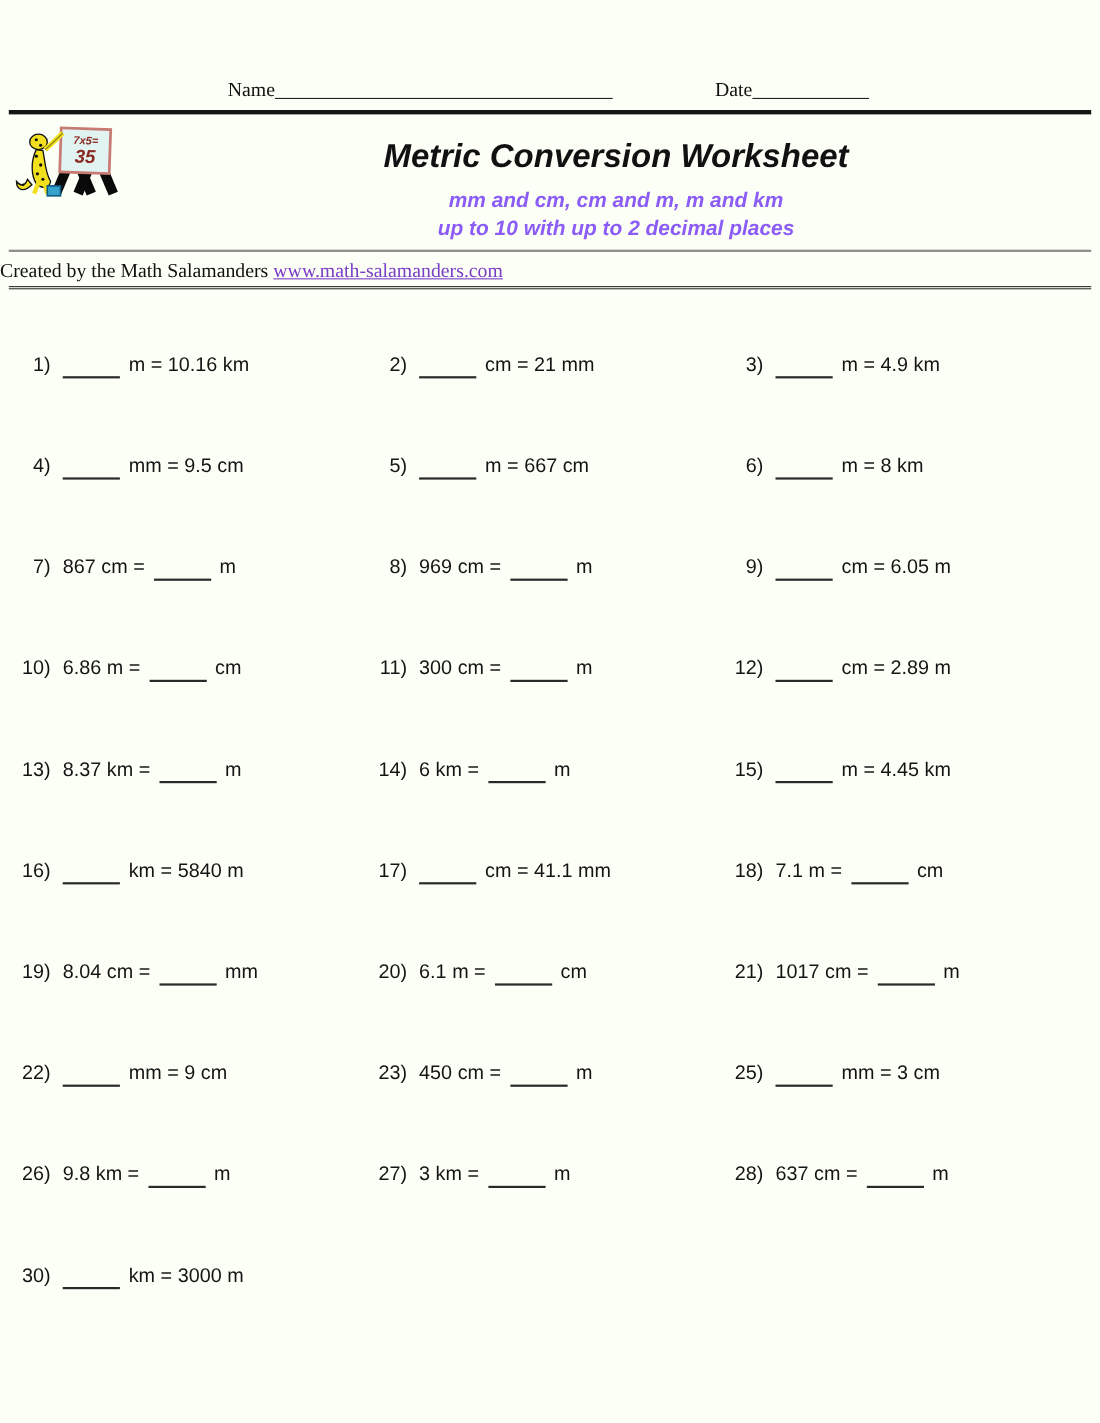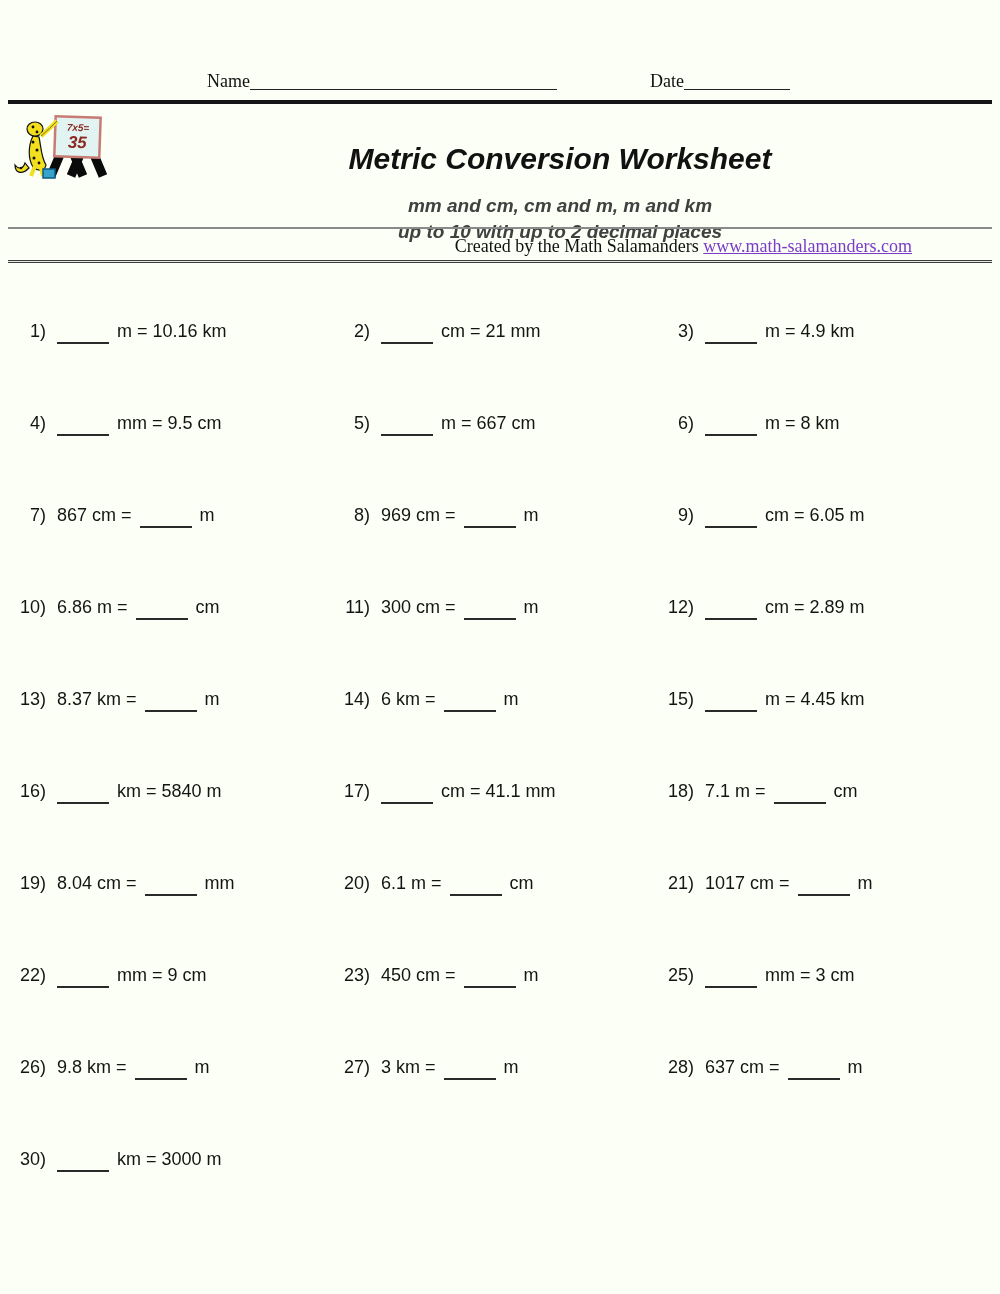--- a/index.html
+++ b/index.html
@@ -21,24 +21,24 @@
   .nd-date .writeline{width:106px;}
   
   .rule-thick{position:absolute;top:100px;left:8px;width:984px;height:4px;background:#151515;}
   .rule-thin1{position:absolute;top:227px;left:8px;width:984px;height:2px;background:#8a8a8a;}
   .rule-thin2{position:absolute;top:260px;left:8px;width:984px;height:3px;
     border-top:1px solid #3c3c3c;border-bottom:1px solid #3c3c3c;background:#e8e8e0;box-sizing:border-box;}
   
   .logo{position:absolute;left:13px;top:114px;width:104px;height:66px;}
   .masthead{position:absolute;left:120px;top:126px;width:880px;text-align:center;}
   .ws-title{font-size:30px;font-weight:bold;font-style:italic;color:#111;
-    letter-spacing:0px;margin:16px;line-height:1.15;}
-  .ws-sub{font-size:19px;font-weight:bold;font-style:italic;color:#404040;line-height:1.38;margin-top:9px;}
+    letter-spacing:0px;margin:0;line-height:1.15;}
+  .ws-sub{font-size:19px;font-weight:bold;font-style:italic;color:#8b5cf6;line-height:1.38;margin-top:9px;}
   .ws-sub div{margin:0;}
-  .credit{position:absolute;top:236px;left:0;width:912px;text-align:right;
+  .credit{position:absolute;top:236px;left:0;width:912px;text-align:left;
     font-family:"Liberation Serif",serif;font-size:18px;color:#111;}
   .credit a{color:#7A3DC8;text-decoration:underline;cursor:pointer;}
   
   .grid{position:absolute;top:285px;left:12px;width:980px;
     display:grid;grid-template-columns:324px 324px 332px;grid-auto-rows:92px;}
   .problem{display:flex;align-items:center;font-size:18px;color:#141414;white-space:nowrap;}
   .pnum{display:inline-block;min-width:34px;text-align:right;margin-right:11px;}
   .ppre{margin-right:8px;}
   .ppost{margin-left:8px;}
   .ppre:empty,.ppost:empty{display:none;}

